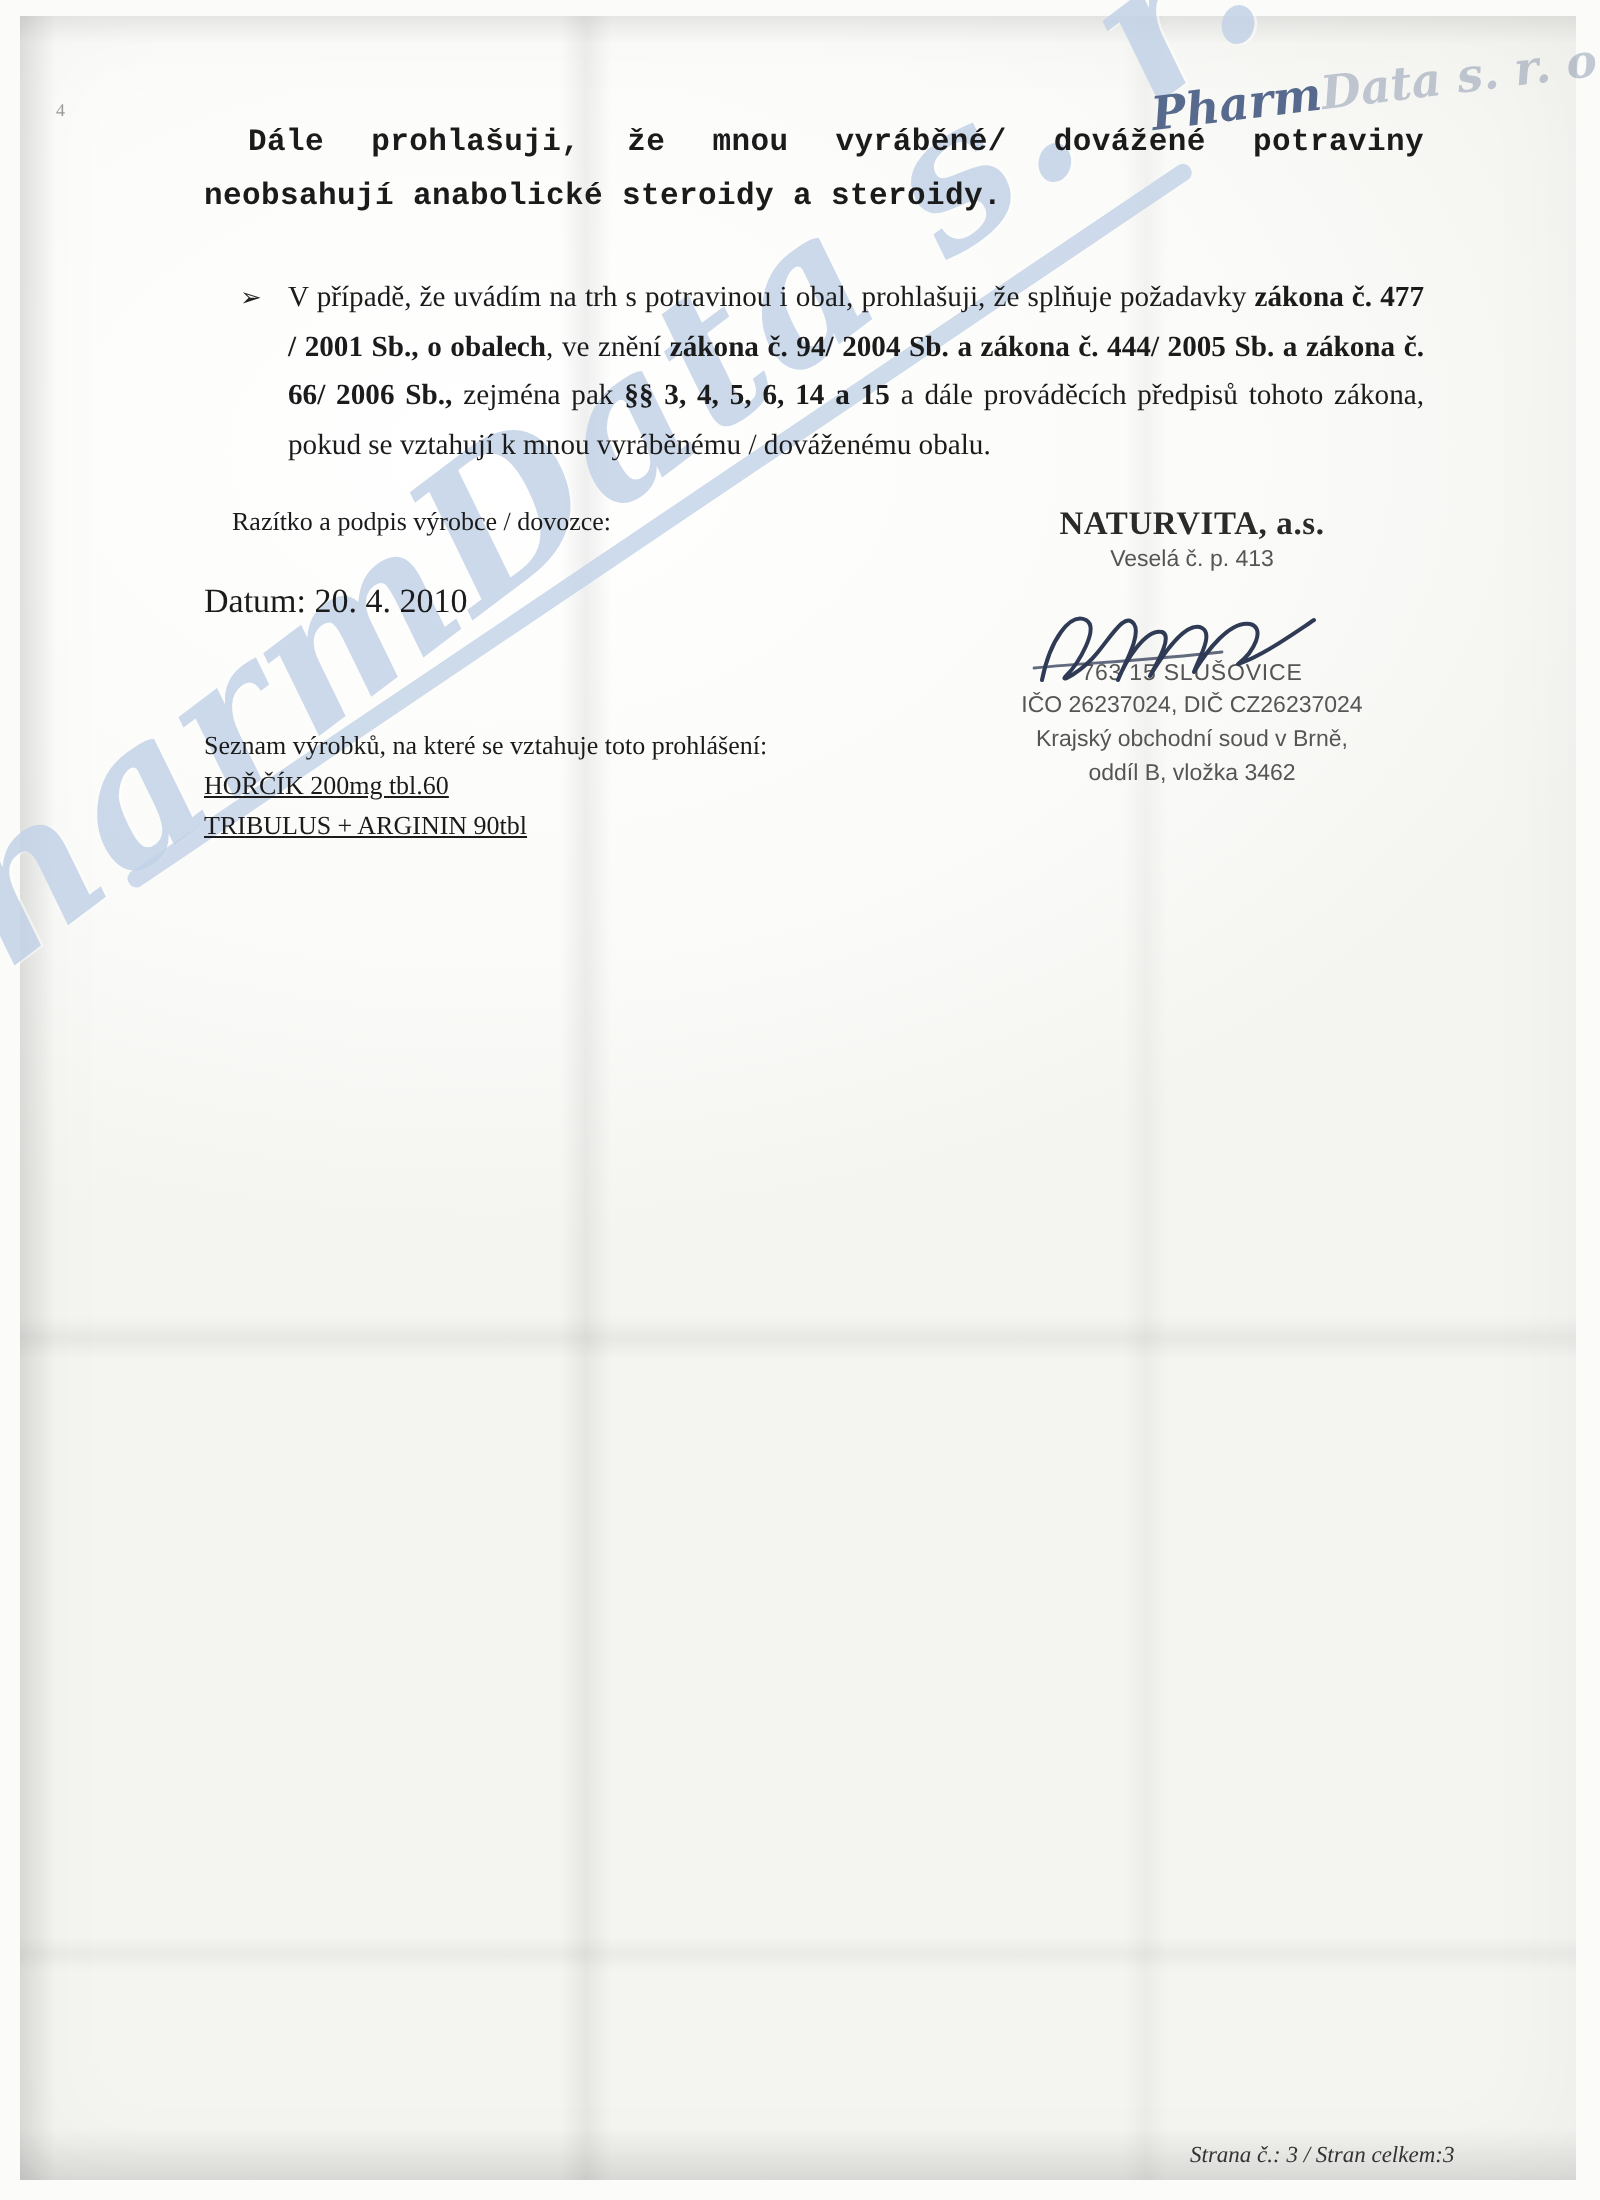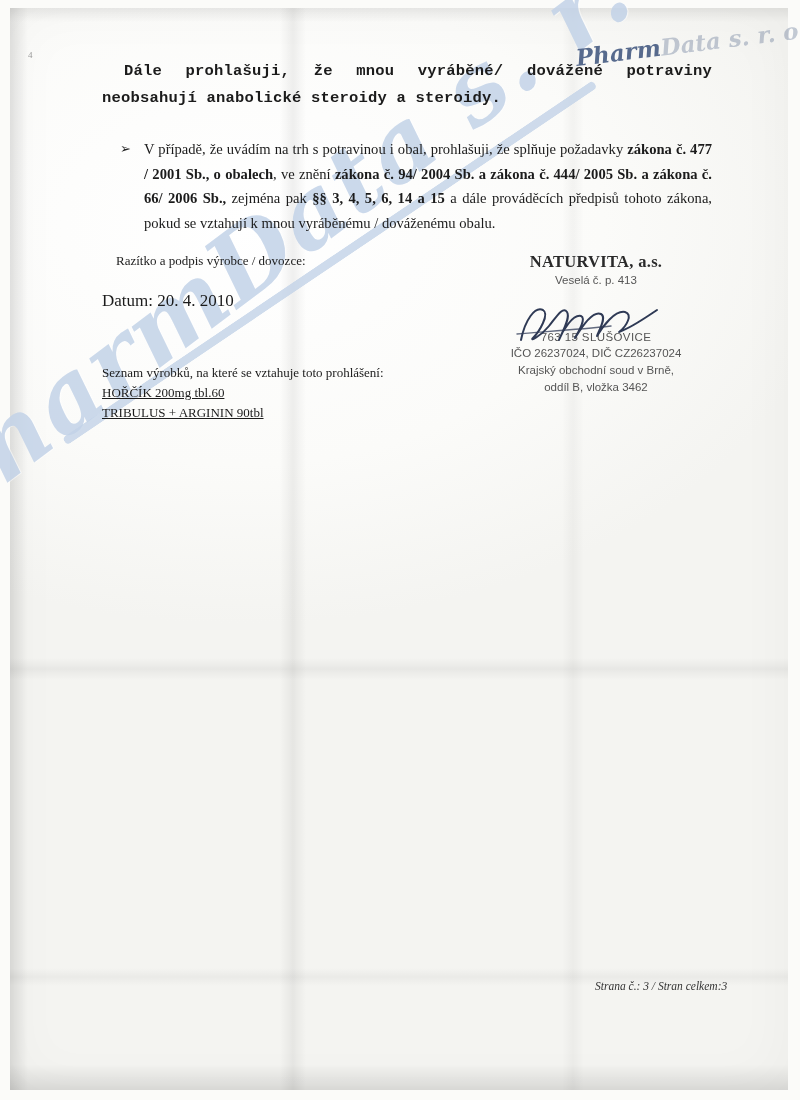--- a/index.html
+++ b/index.html
@@ -197,21 +197,21 @@
     top: 292px;
     width: 150px;
     height: 48px;
     pointer-events: none;
   }
   .signature svg { display: block; }
 
   .footer {
     position: absolute;
     left: 585px;
-    top: 972px;
+    top: 1064px;
     font-size: 11.5px;
     font-style: italic;
     font-family: "Liberation Serif", serif;
     color: #333;
     white-space: nowrap;
   }
   .corner-mark {
     position: absolute;
     left: 18px;
     top: 42px;

